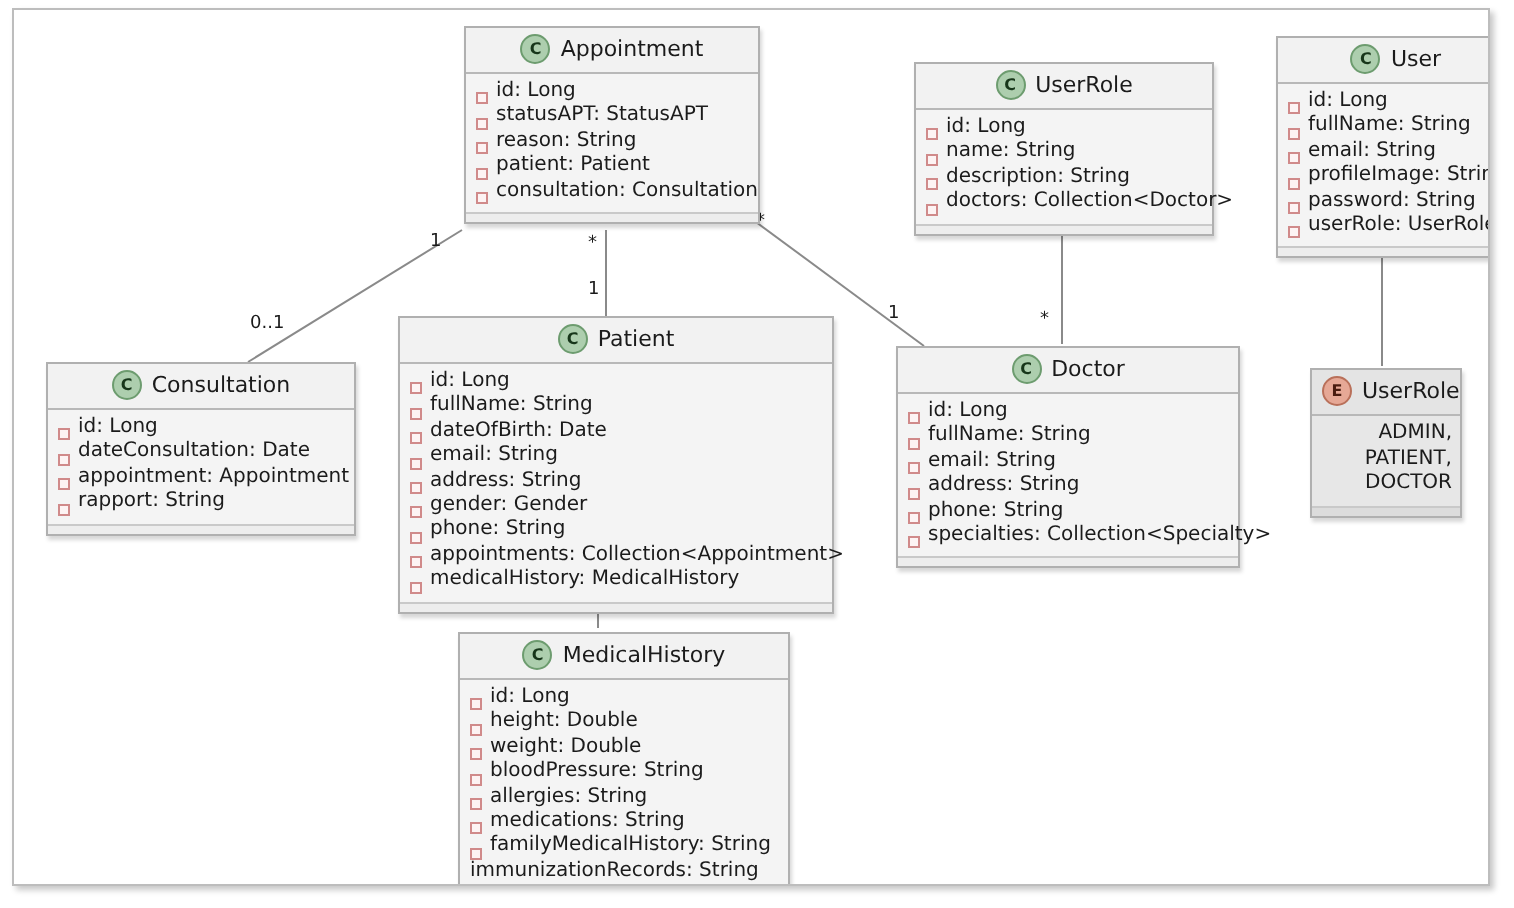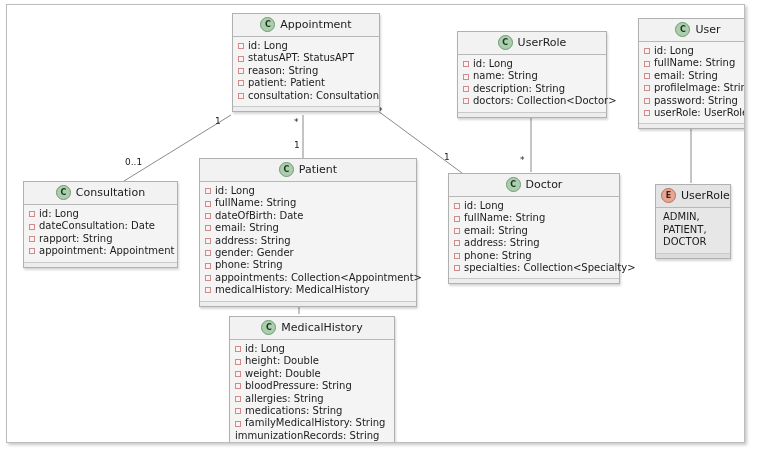--- a/index.html
+++ b/index.html
@@ -60,38 +60,39 @@
   .uml .body{
     background:#f4f4f4;
     padding:3px 4px 4px 5px;
   }
   .attr{
     font-size:10px;
     color:#1b1b1b;
     line-height:12.4px;
     white-space:nowrap;
     display:flex;
-    align-items:center;
+    align-items:flex-end;
     gap:4px;
   }
   .sq{
     width:4px;height:4px;
     border:1px solid #d08a8a;
     background:#fdf3f3;
     flex:0 0 auto;
     display:inline-block;
   }
   .uml .foot{
     height:4px;
     background:#ededed;
     border-top:1px solid #c9c9c9;
   }
   .enumline{
     font-size:10px;color:#1b1b1b;line-height:12.6px;white-space:nowrap;
     padding-left:1px;
+    text-align:right;
   }
 </style>
 </head>
 <body>
 
 <div id="page-frame">
 
   <svg id="edges" viewBox="0 0 737 437" preserveAspectRatio="none">
 
     <line x1="224" y1="110" x2="117" y2="176" stroke="#8a8a8a" stroke-width="1"></line>
@@ -217,25 +218,25 @@
       <div class="attr">
           <span class="sq"></span>
           <span>id: Long</span>
         </div>
       <div class="attr">
           <span class="sq"></span>
           <span>dateConsultation: Date</span>
         </div>
       <div class="attr">
           <span class="sq"></span>
+          <span>appointment: Appointment</span>
+        </div>
+      <div class="attr">
+          <span class="sq"></span>
           <span>rapport: String</span>
-        </div>
-      <div class="attr">
-          <span class="sq"></span>
-          <span>appointment: Appointment</span>
         </div>
     </div>
     <div class="foot"></div>
   </div>
 
   <div class="uml" style="left:192px;top:153px;width:218px;">
     <div class="hdr">
       <span class="badge c">C</span>
       <span class="cname">Patient</span>
     </div>

